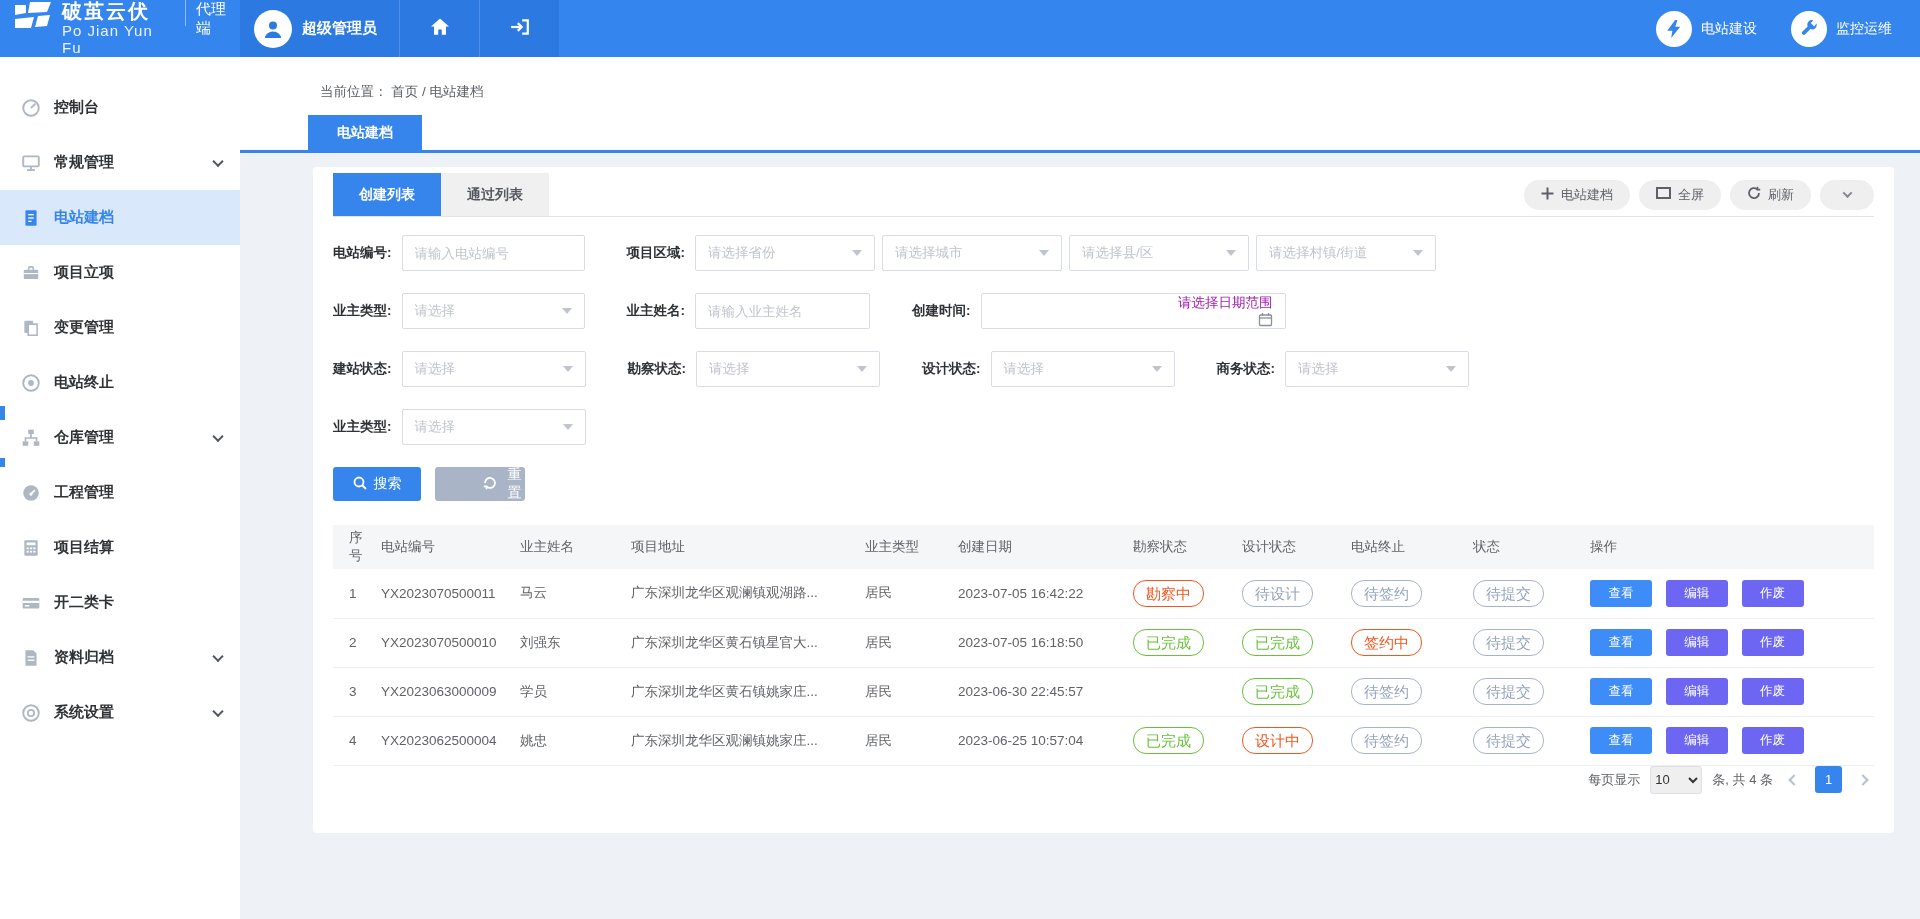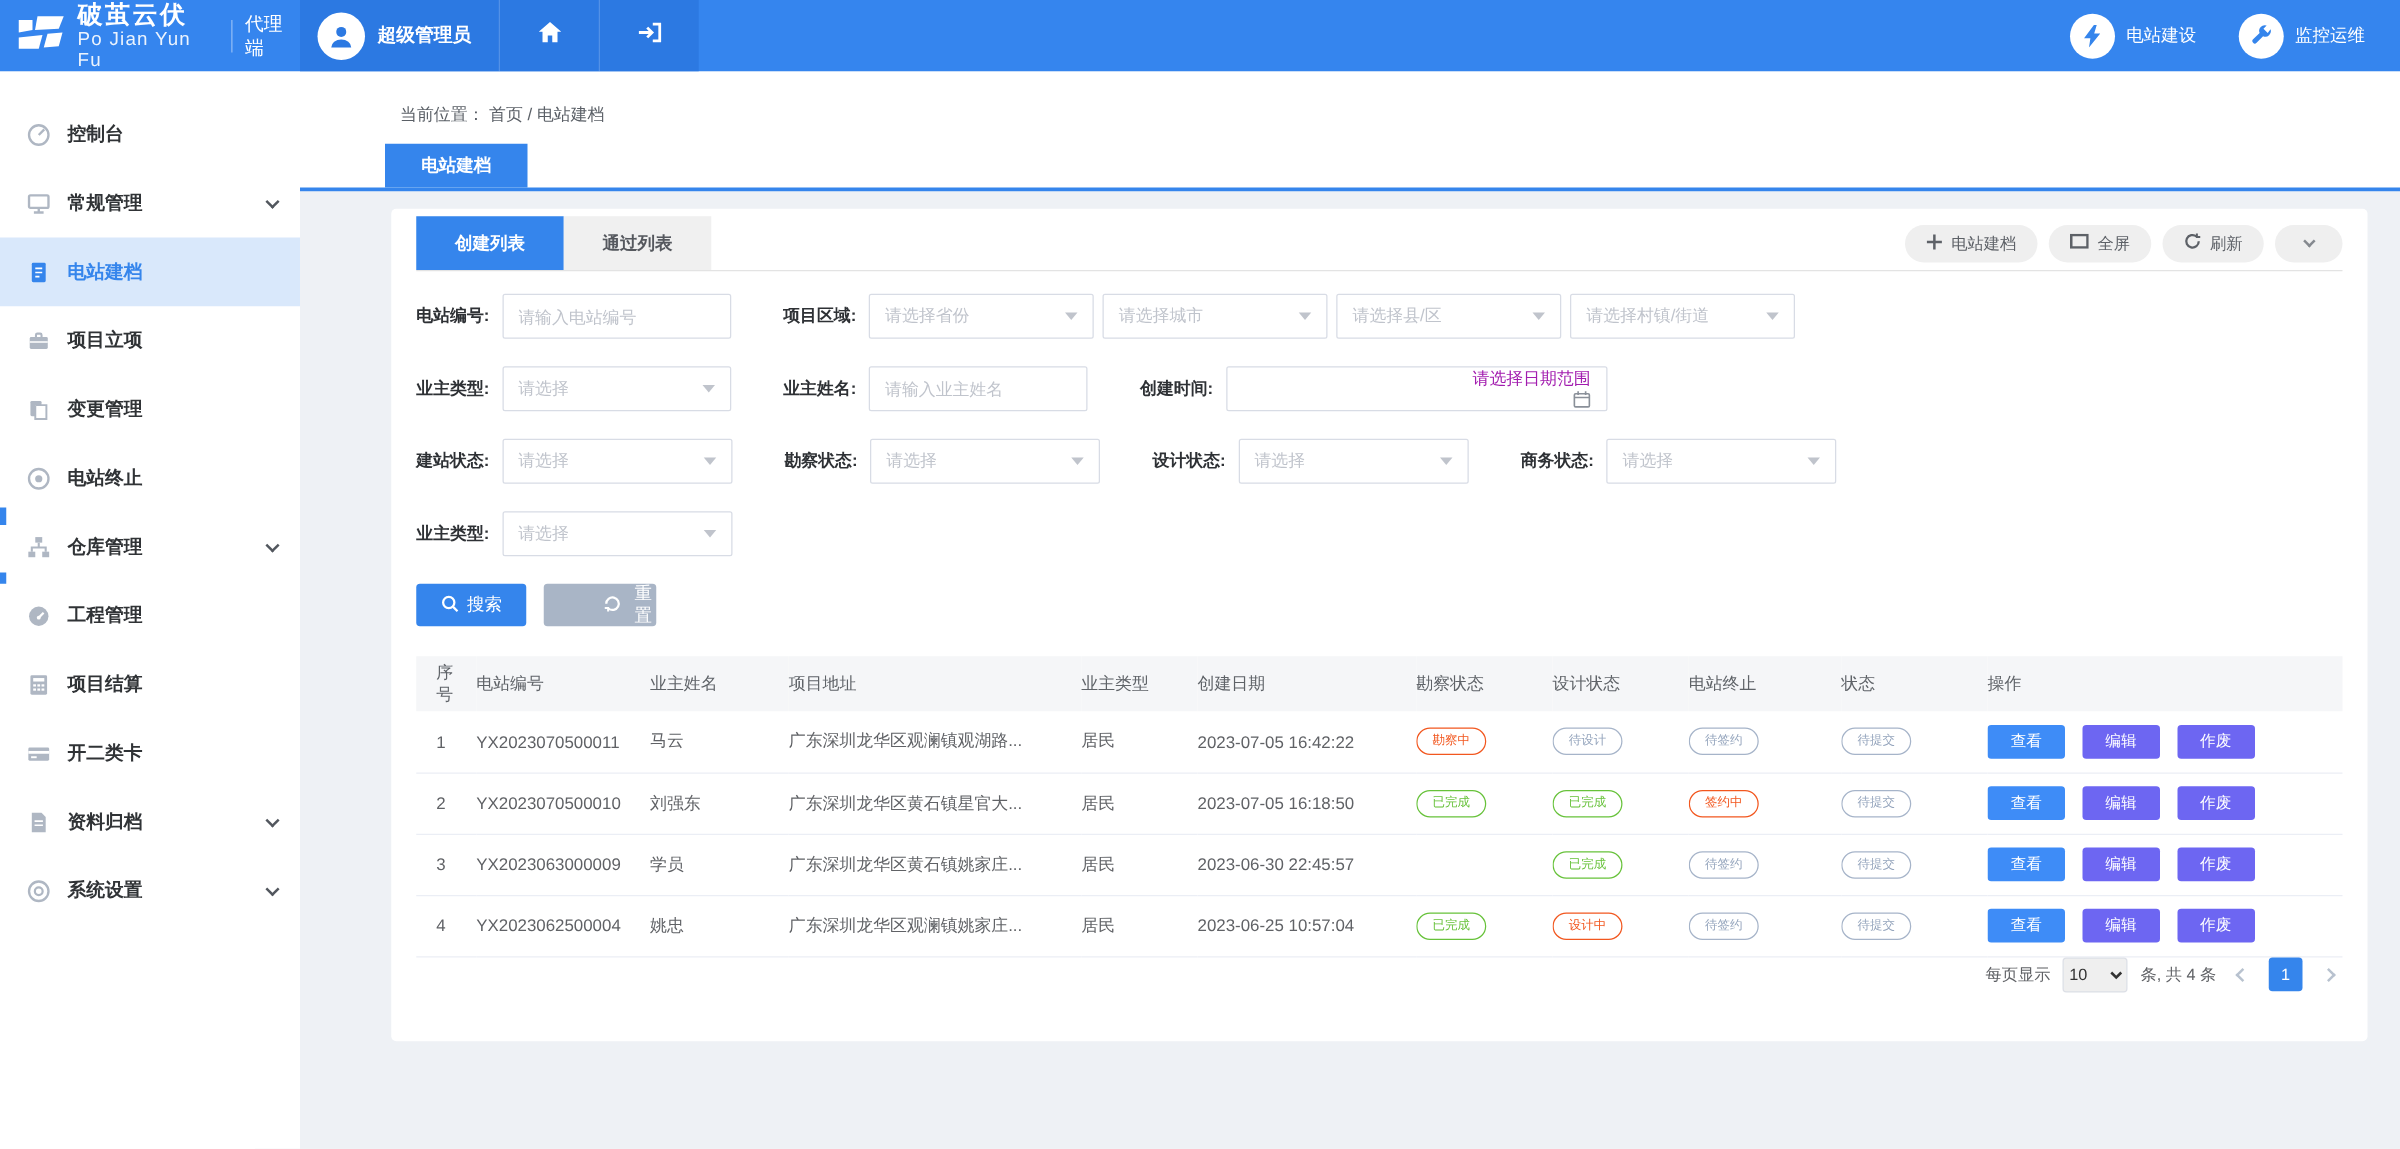--- a/index.html
+++ b/index.html
@@ -1,20 +1,20 @@
 <!DOCTYPE html>
 <html><head>
 <meta charset="utf-8">
 <style>
   * { box-sizing: border-box; margin: 0; padding: 0; }
   html,body { width:1920px; height:919px; overflow:hidden; font-family:"Liberation Sans", sans-serif; background:#EEF1F5; }
 
   
   .header { position:absolute; top:0; left:0; width:1920px; height:57px; background:#3585EE; display:flex; align-items:stretch; color:#fff; z-index:5; }
-  .logo-area { width:240px; display:flex; align-items:center; padding-left:14px; }
+  .logo-area { width:240px; display:flex; padding-left:14px; }
   .logo-mark { margin-right:10px; }
   .logo-text .t1 { font-size:20px; font-weight:bold; letter-spacing:2px; line-height:22px; }
   .logo-text .t2 { font-size:15px; letter-spacing:1px; opacity:.9; }
   .logo-sep { width:1px; height:26px; background:rgba(255,255,255,.45); margin:0 10px; }
   .portal { font-size:15px; }
   .user-block { display:flex; align-items:stretch; background:#2C79E2; }
   .user-cell { display:flex; align-items:center; padding:0 22px 0 14px; cursor:pointer; }
   .avatar { width:38px; height:38px; background:#fff; border-radius:50%; display:flex; align-items:center; justify-content:center; margin-right:10px; }
   .user-name { font-size:15px; font-weight:bold; }
   .hbtn { width:80px; display:flex; align-items:center; justify-content:center; border-left:1px solid rgba(255,255,255,.18); cursor:pointer; }
@@ -37,21 +37,21 @@
   .main { position:absolute; top:57px; left:240px; right:0; bottom:0; }
   .crumb-strip { position:relative; height:96px; background:#fff; }
   .breadcrumb { padding:26px 0 0 80px; font-size:13.5px; color:#5a5f66; }
   .blue-line { position:absolute; left:0; right:0; bottom:0; height:3px; background:#3585EC; }
   .page-tab { position:absolute; left:68px; bottom:3px; width:114px; height:35px; background:#3585EC; color:#fff; font-size:14px; font-weight:bold; display:flex; align-items:center; justify-content:center; cursor:pointer; }
 
   .content { padding:14px 26px 0 73px; }
   .card { background:#fff; border-radius:4px; padding:6px 20px 20px 20px; min-height:666px; }
 
   .card-head { height:44px; border-bottom:1px solid #E3E3E3; display:flex; align-items:stretch; }
-  .ltab { width:118px; display:flex; align-items:center; justify-content:center; font-size:14px; font-weight:bold; cursor:pointer; }
+  .ltab { width:108px; display:flex; align-items:center; justify-content:center; font-size:14px; font-weight:bold; cursor:pointer; }
   .ltab.active { background:#3585EC; color:#fff; }
   .ltab.inactive { background:#F0F0F0; color:#55585e; }
   .toolbar { margin-left:auto; display:flex; align-items:center; gap:9px; }
   .pillbtn { height:30px; border-radius:15px; background:#EFEFEF; color:#5d6167; display:inline-flex; align-items:center; padding:0 17px; font-size:13px; gap:7px; cursor:pointer; }
   .pillbtn.sq { width:54px; justify-content:center; padding:0; }
   .chev-sm { width:7px; height:7px; border-right:2px solid #85898f; border-bottom:2px solid #85898f; transform:rotate(45deg) translate(-1px,-1px); }
 
   
   .f-row { display:flex; align-items:center; margin-top:22px; }
   .f-row.first { margin-top:18px; }
@@ -70,21 +70,21 @@
   .btn-row { display:flex; align-items:center; margin-top:22px; }
   .btn { height:34px; border:none; border-radius:3px; color:#fff; font-size:14px; display:inline-flex; align-items:center; justify-content:center; gap:7px; cursor:pointer; font-family:inherit; }
   .btn-search { width:88px; background:#3585EC; }
   .btn-reset { width:90px; background:#A9B5C6; margin-left:14px;padding-left:48px; }
 
   
   table { width:100%; border-collapse:collapse; table-layout:fixed; margin-top:24px; }
   th { background:#F5F6F8; height:44px; font-weight:normal; font-size:13.5px; color:#5f6368; text-align:left; padding:0 8px 0 0; }
   td { height:49px; border-bottom:1px solid #EBEEF5; font-size:13.5px; color:#606266; padding:0 8px 0 0; white-space:nowrap; overflow:hidden; }
   th:first-child, td:first-child { padding-left:16px; }
-  .pill { display:inline-block; padding:5px 12px; border-radius:13px; font-size:10px; border:1px solid; line-height:1; }
+  .pill { display:inline-block; padding:5px 12px; border-radius:13px; font-size:15px; border:1px solid; line-height:1; }
   .pill.orange { color:#F2571F; border-color:#F2571F; }
   .pill.green  { color:#67C23A; border-color:#67C23A; }
   .pill.slate  { color:#95A5BD; border-color:#A6B4C9; }
   .abtn { display:inline-block; width:62px; height:27px; line-height:27px; text-align:center; border-radius:3px; color:#fff; font-size:12.5px; margin-right:10px; cursor:pointer; }
   .abtn.view { background:#3E8CF7; }
   .abtn.edit, .abtn.void { background:#6D66F2; }
 
   
   .pager { display:flex; justify-content:flex-end; align-items:center; font-size:13px; color:#606266; gap:10px; }
   .pager select { height:28px; width:52px; border:1px solid #DCDFE6; border-radius:3px; font-size:13px; color:#333; font-family:inherit; }

